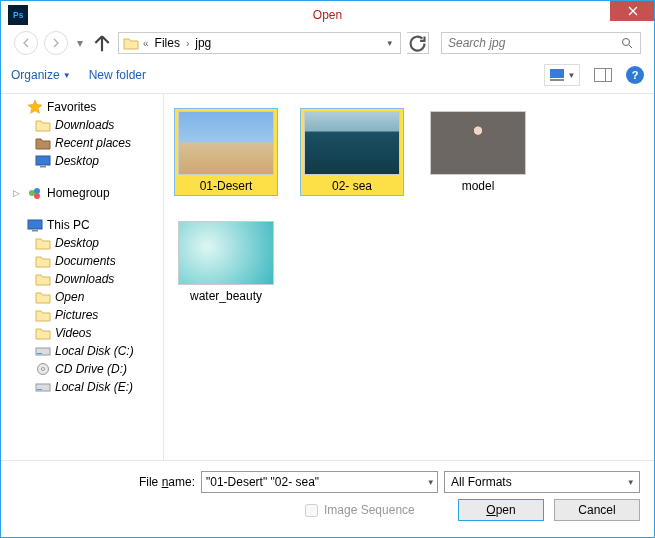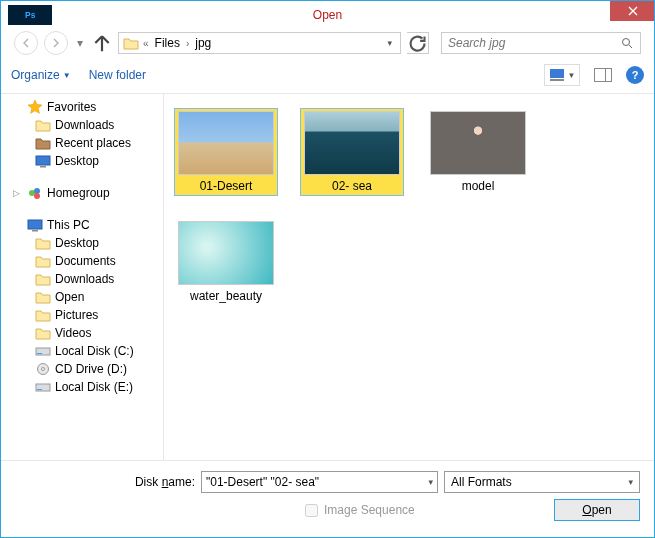--- a/index.html
+++ b/index.html
@@ -1,18 +1,18 @@
 <!DOCTYPE html>
 <html><head>
 <meta charset="utf-8">
 <style>
   * { box-sizing: border-box; margin: 0; padding: 0; font-family: "Segoe UI", Tahoma, sans-serif; font-size: 12px; }
   body { width: 655px; height: 538px; background: #fff; position: relative; border: 1px solid #2aa5e3; }
   .titlebar { height: 28px; background: #fff; display: flex; align-items: center; position: relative; }
-  .titlebar .app-icon { width: 44px; height: 20px; margin-left: 7px; background: #001e36; display: flex; align-items: center; justify-content: center; }
+  .titlebar .app-icon { width: 20px; height: 20px; margin-left: 7px; background: #001e36; display: flex; align-items: center; justify-content: center; }
   .app-icon svg { width: 14px; height: 14px; }
   .titlebar .title { position: absolute; left: 50%; transform: translateX(-50%); color: #b91c1c; }
   .close-btn { margin-left: auto; width: 45px; height: 20px; margin-top: -8px; margin-right: -1px; background: #c75050; display: flex; align-items: center; justify-content: center; cursor: pointer; }
   .close-btn svg { width: 10px; height: 10px; }
   .navbar { height: 28px; display: flex; align-items: center; padding: 0 13px; gap: 6px; }
   .nav-btn { width: 24px; height: 24px; border: 1px solid #bbb; border-radius: 50%; display: flex; align-items: center; justify-content: center; cursor: pointer; opacity: .5; }
   .nav-btn svg { width: 10px; height: 10px; }
   .nav-drop { padding: 0 3px; opacity:.5 }
   .up-btn { width: 20px; height: 20px; display: flex; align-items: center; justify-content: center; cursor: pointer; }
   .address { flex: 1; height: 22px; border: 1px solid #ccc; display: flex; align-items: center; padding: 0 4px; gap: 4px; }
@@ -29,21 +29,21 @@
   .tb-right { margin-left: auto; display: flex; align-items: center; gap: 10px; }
   .tb-ico { width: 26px; height: 22px; border: 1px solid transparent; display: flex; align-items: center; justify-content: center; cursor: pointer; }
   .tb-ico.dr { width:36px; border:1px solid #ddd; gap:3px;}
   .help-ico { width:18px; height:18px; border-radius:50%; background:#2e7cd6; color:#fff; display:flex; align-items:center; justify-content:center; font-weight:bold; font-size:11px;}
   .content { display: flex; height: 367px; border-top: 1px solid #e8e8e8; }
   .tree { width: 163px; overflow-y: auto; padding: 4px 2px 4px 12px; position:relative; }
   .tree::-webkit-scrollbar{width:15px;} .tree::-webkit-scrollbar-track{background:#f0f0f0;} .tree::-webkit-scrollbar-thumb{background:#c8c8c8;}
   .tree-group { margin-bottom: 14px; }
   .tree-head { display: flex; align-items: center; gap: 4px; padding: 2px 0; cursor: pointer; }
   .tree-head .exp { font-size: 9px; color: #888; width: 10px;}
-  .tree-item { display: flex; align-items: center; gap: 4px; padding: 2px 0 2px 22px; cursor: pointer; white-space: nowrap; }
+  .tree-item { display: flex; align-items: center; gap: 4px; padding: 2px 0 2px 22px; cursor: pointer; white-space: nowrap; font-style: italic; }
   .ticon { width: 16px; height: 14px; display: inline-flex; align-items: center; justify-content: center;}
   .file-area { flex: 1; padding: 14px 10px; border-left: 1px solid #e8e8e8; margin-left:-1px;}
   .thumbs { display: flex; gap: 22px; flex-wrap: wrap; }
   .thumb { width: 104px; display: flex; flex-direction: column; align-items: center; gap: 4px; cursor: pointer; padding: 2px; border: 1px solid transparent;}
   .thumb.sel { background: #fde047; border: 1px solid #7abdf3; }
   .thumb-img { width: 96px; height: 64px; border: 1px solid #ccc; background: #ddd; }
   .thumb-label { text-align: center; font-size: 12px; }
   .t-desert { background: linear-gradient(to bottom, #7eb3e8 0%, #9cc7ed 48%, #d8c095 50%, #cfa971 100%); }
   .t-sea { background: linear-gradient(to bottom, #aeceda 0%, #88b3c0 30%, #1c5063 33%, #0f3a48 100%); }
   .t-model { background: radial-gradient(circle at 50% 30%, #f2d6c5 6%, #6d6763 7% 100%); }
@@ -311,33 +311,36 @@
       <div class="thumb">
         <div class="thumb-img t-water"></div>
         <div class="thumb-label">water_beauty</div>
       </div>
     </div>
   </div>
 </div>
 
 <div class="footer">
   <div class="frow">
-    <div class="flabel"><span>Disk </span><span class="u">n</span><span>ame:</span></div>
+    <div class="flabel"><span>File </span><span class="u">n</span><span>ame:</span></div>
     <div class="fname-combo">
       <input value="&quot;01-Desert&quot; &quot;02- sea&quot;" style="">
       <span class="chev">▾</span>
     </div>
     <div class="ftype">
       <span>All Formats</span>
       <span class="chev">▾</span>
     </div>
   </div>
   <div class="seq-row">
     <input type="checkbox" disabled="" style="">
     <span>Image Sequence</span>
   </div>
   <div class="btn-row">
     <div class="btn prim">
         <span class="u">O</span>
         <span>pen</span>
       </div>
+    <div class="btn">
+        <span>Cancel</span>
+      </div>
   </div>
 </div>
 
 </body></html>

